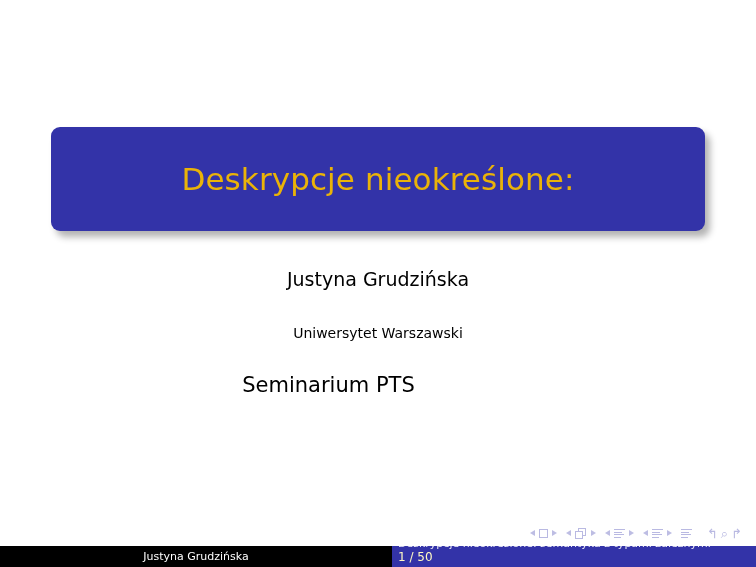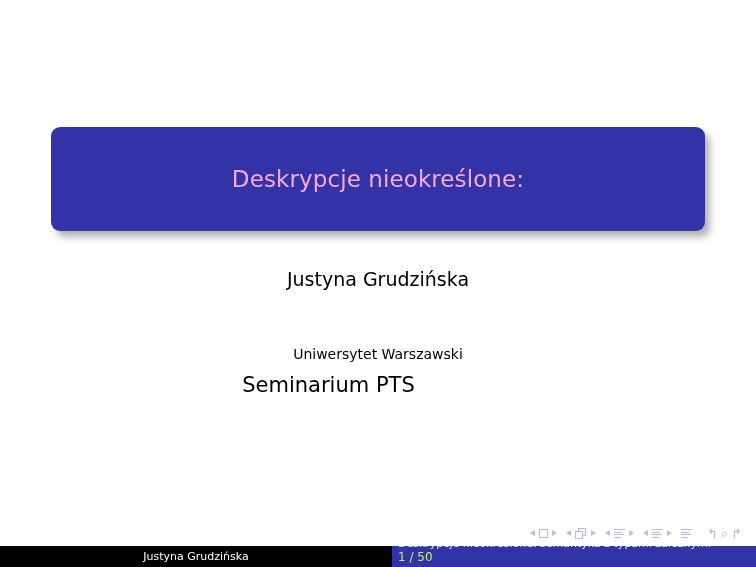--- a/index.html
+++ b/index.html
@@ -25,22 +25,22 @@
     background: #3333a8;
     border-radius: 9px;
     box-shadow: 5px 6px 7px rgba(0, 0, 0, 0.30);
     display: flex;
     flex-direction: column;
     align-items: center;
     justify-content: center;
     box-sizing: border-box;
   }
   .title-line {
-    color: #f9a8d4;
-    font-size: 23px;
+    color: #eab308;
+    font-size: 31px;
     line-height: 1.42;
     text-align: center;
     white-space: nowrap;
     letter-spacing: 0.1px;
   }
 
   
   #author-name {
     position: absolute;
     left: 0;
@@ -51,21 +51,20 @@
     color: #000000;
   }
   #institute {
     position: absolute;
     left: 0;
     top: 325px;
     width: 756px;
     text-align: center;
     font-size: 14px;
     color: #000000;
-    margin-top: 21px;
   }
   #event {
     position: absolute;
     left: 0;
     top: 373px;
     width: 657px;
     text-align: center;
     font-size: 21px;
     color: #000000;
   }
@@ -186,21 +185,21 @@
     top: -9px;
     color: #ffffff;
     font-size: 11px;
     white-space: nowrap;
     opacity: 0.9;
   }
   #footer-page {
     position: absolute;
     left: 6px;
     top: 4px;
-    color: #bef264;
+    color: #fef9c3;
     font-size: 12px;
     white-space: nowrap;
   }
 </style>
 </head>
 <body>
 
 <div id="title-block">
   <div class="title-line">Deskrypcje nieokreślone:</div>
 </div>

